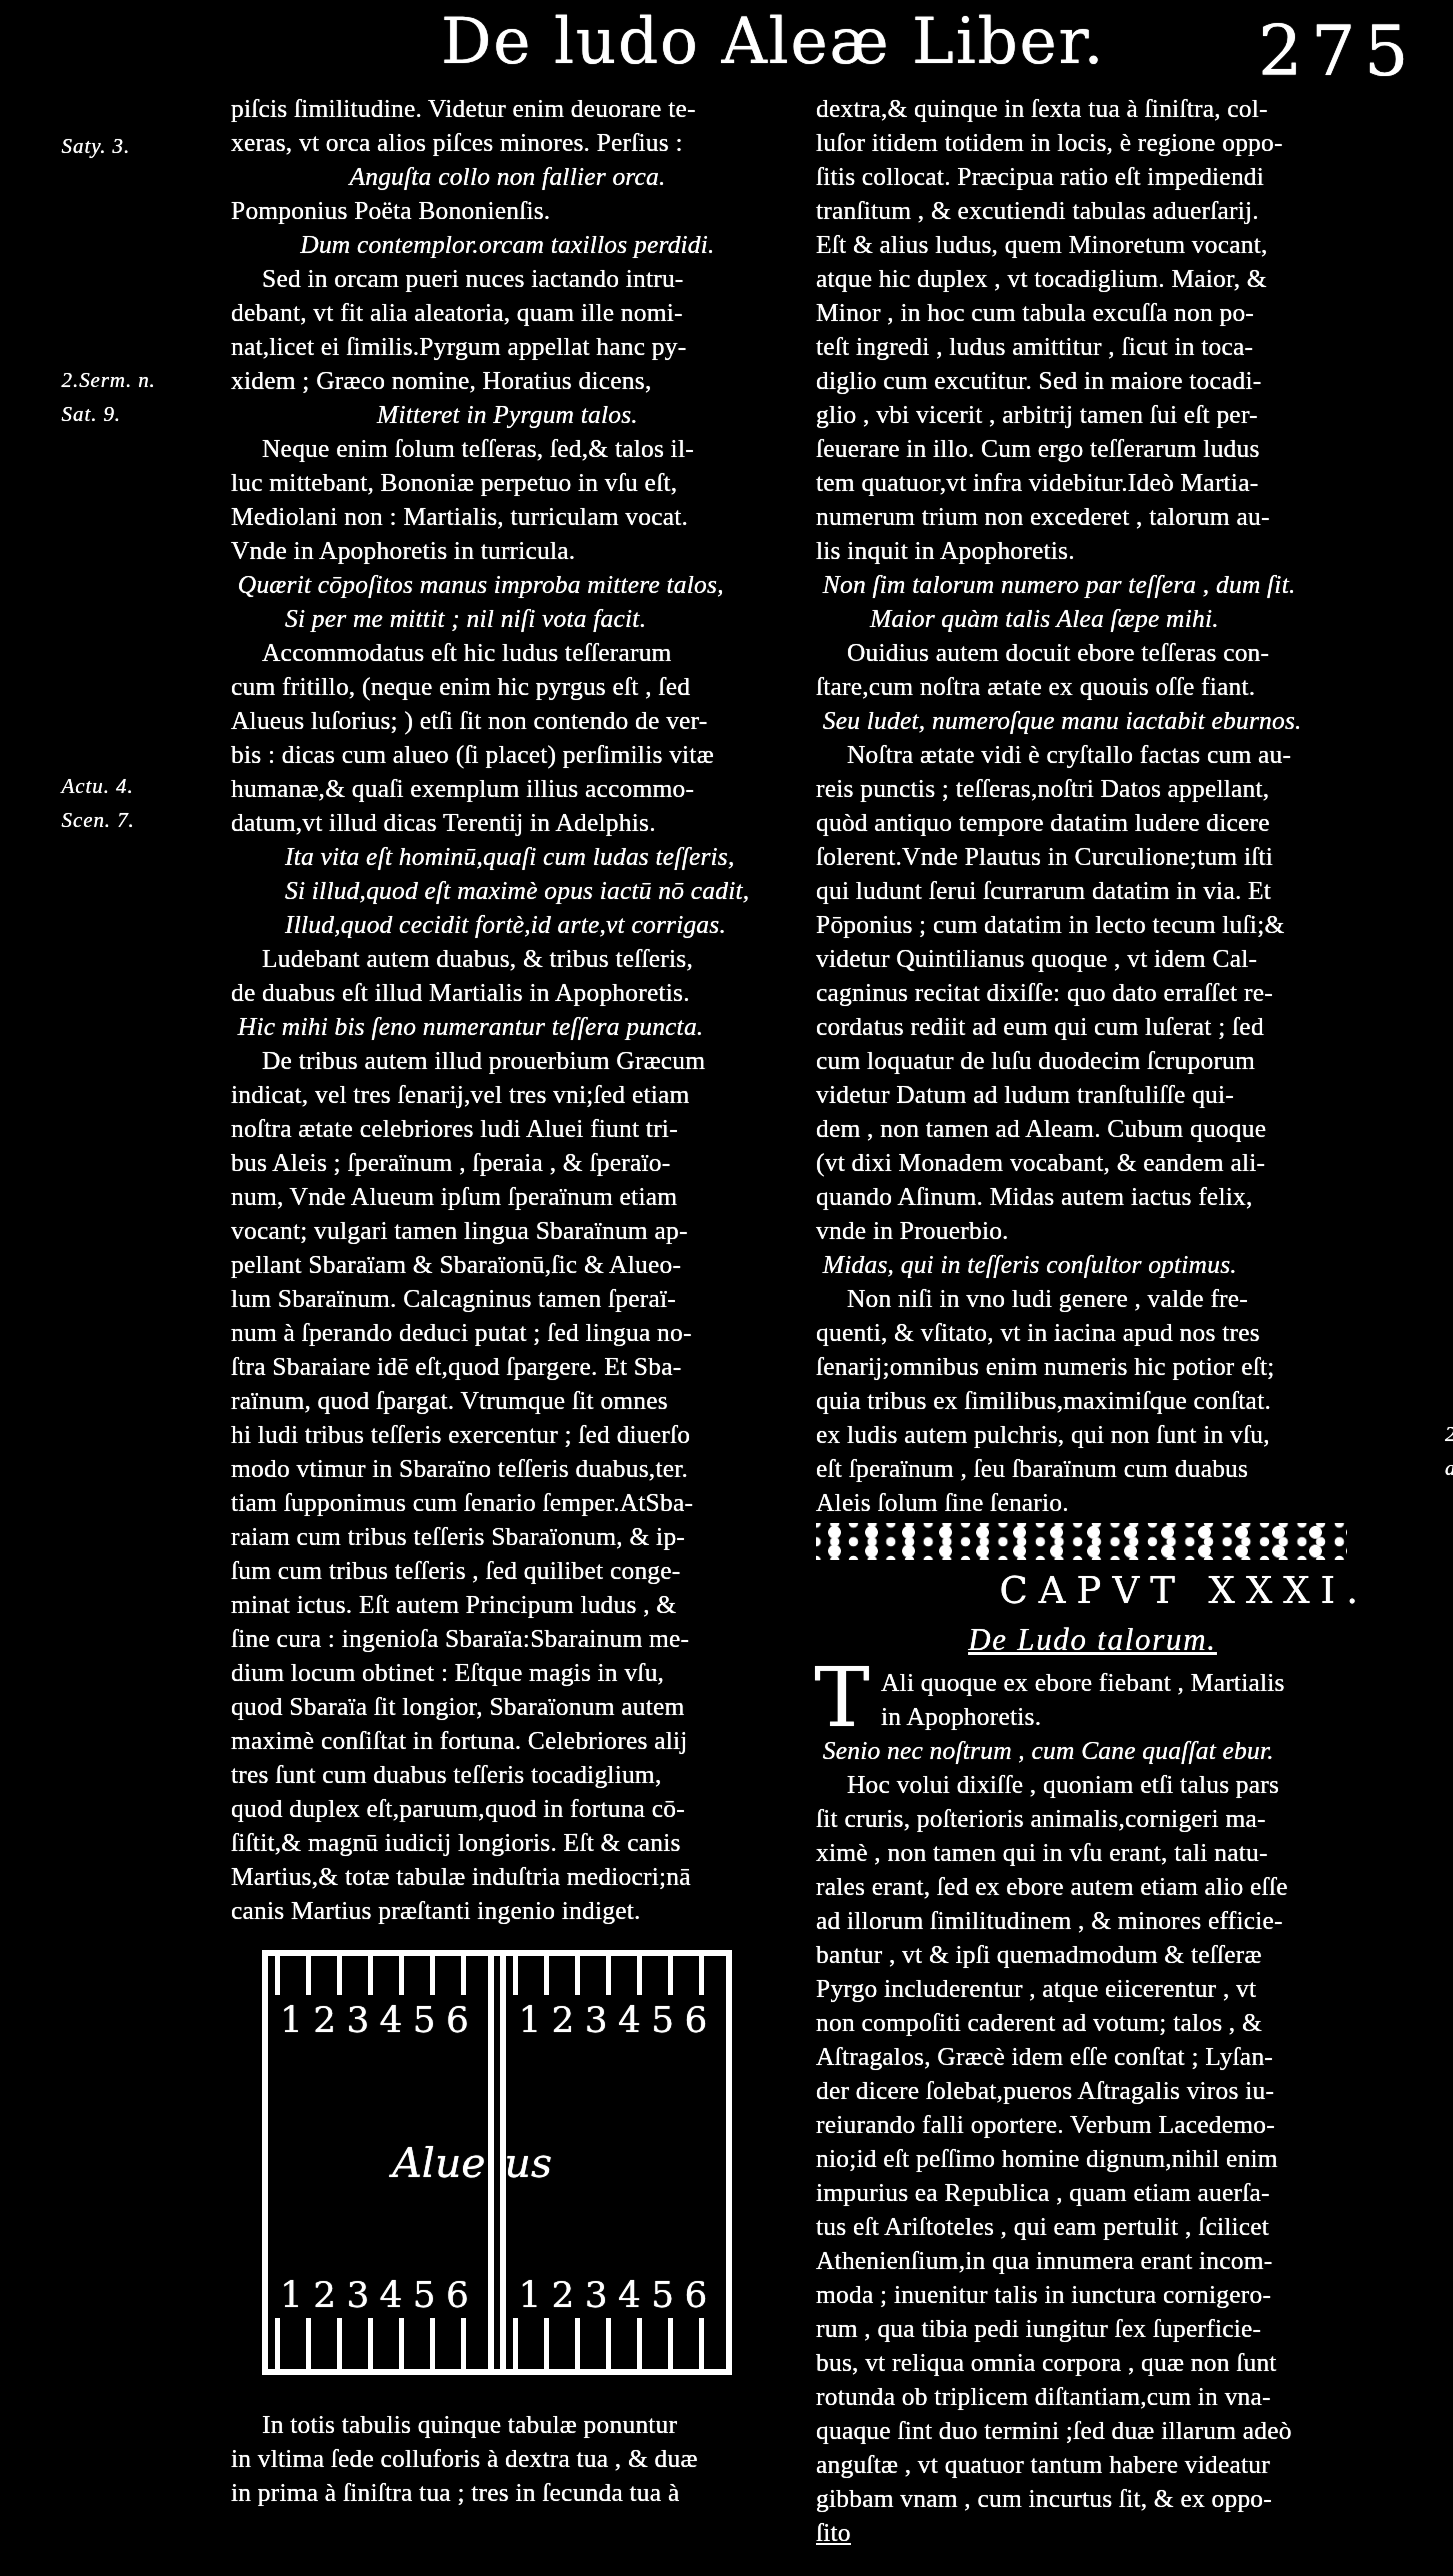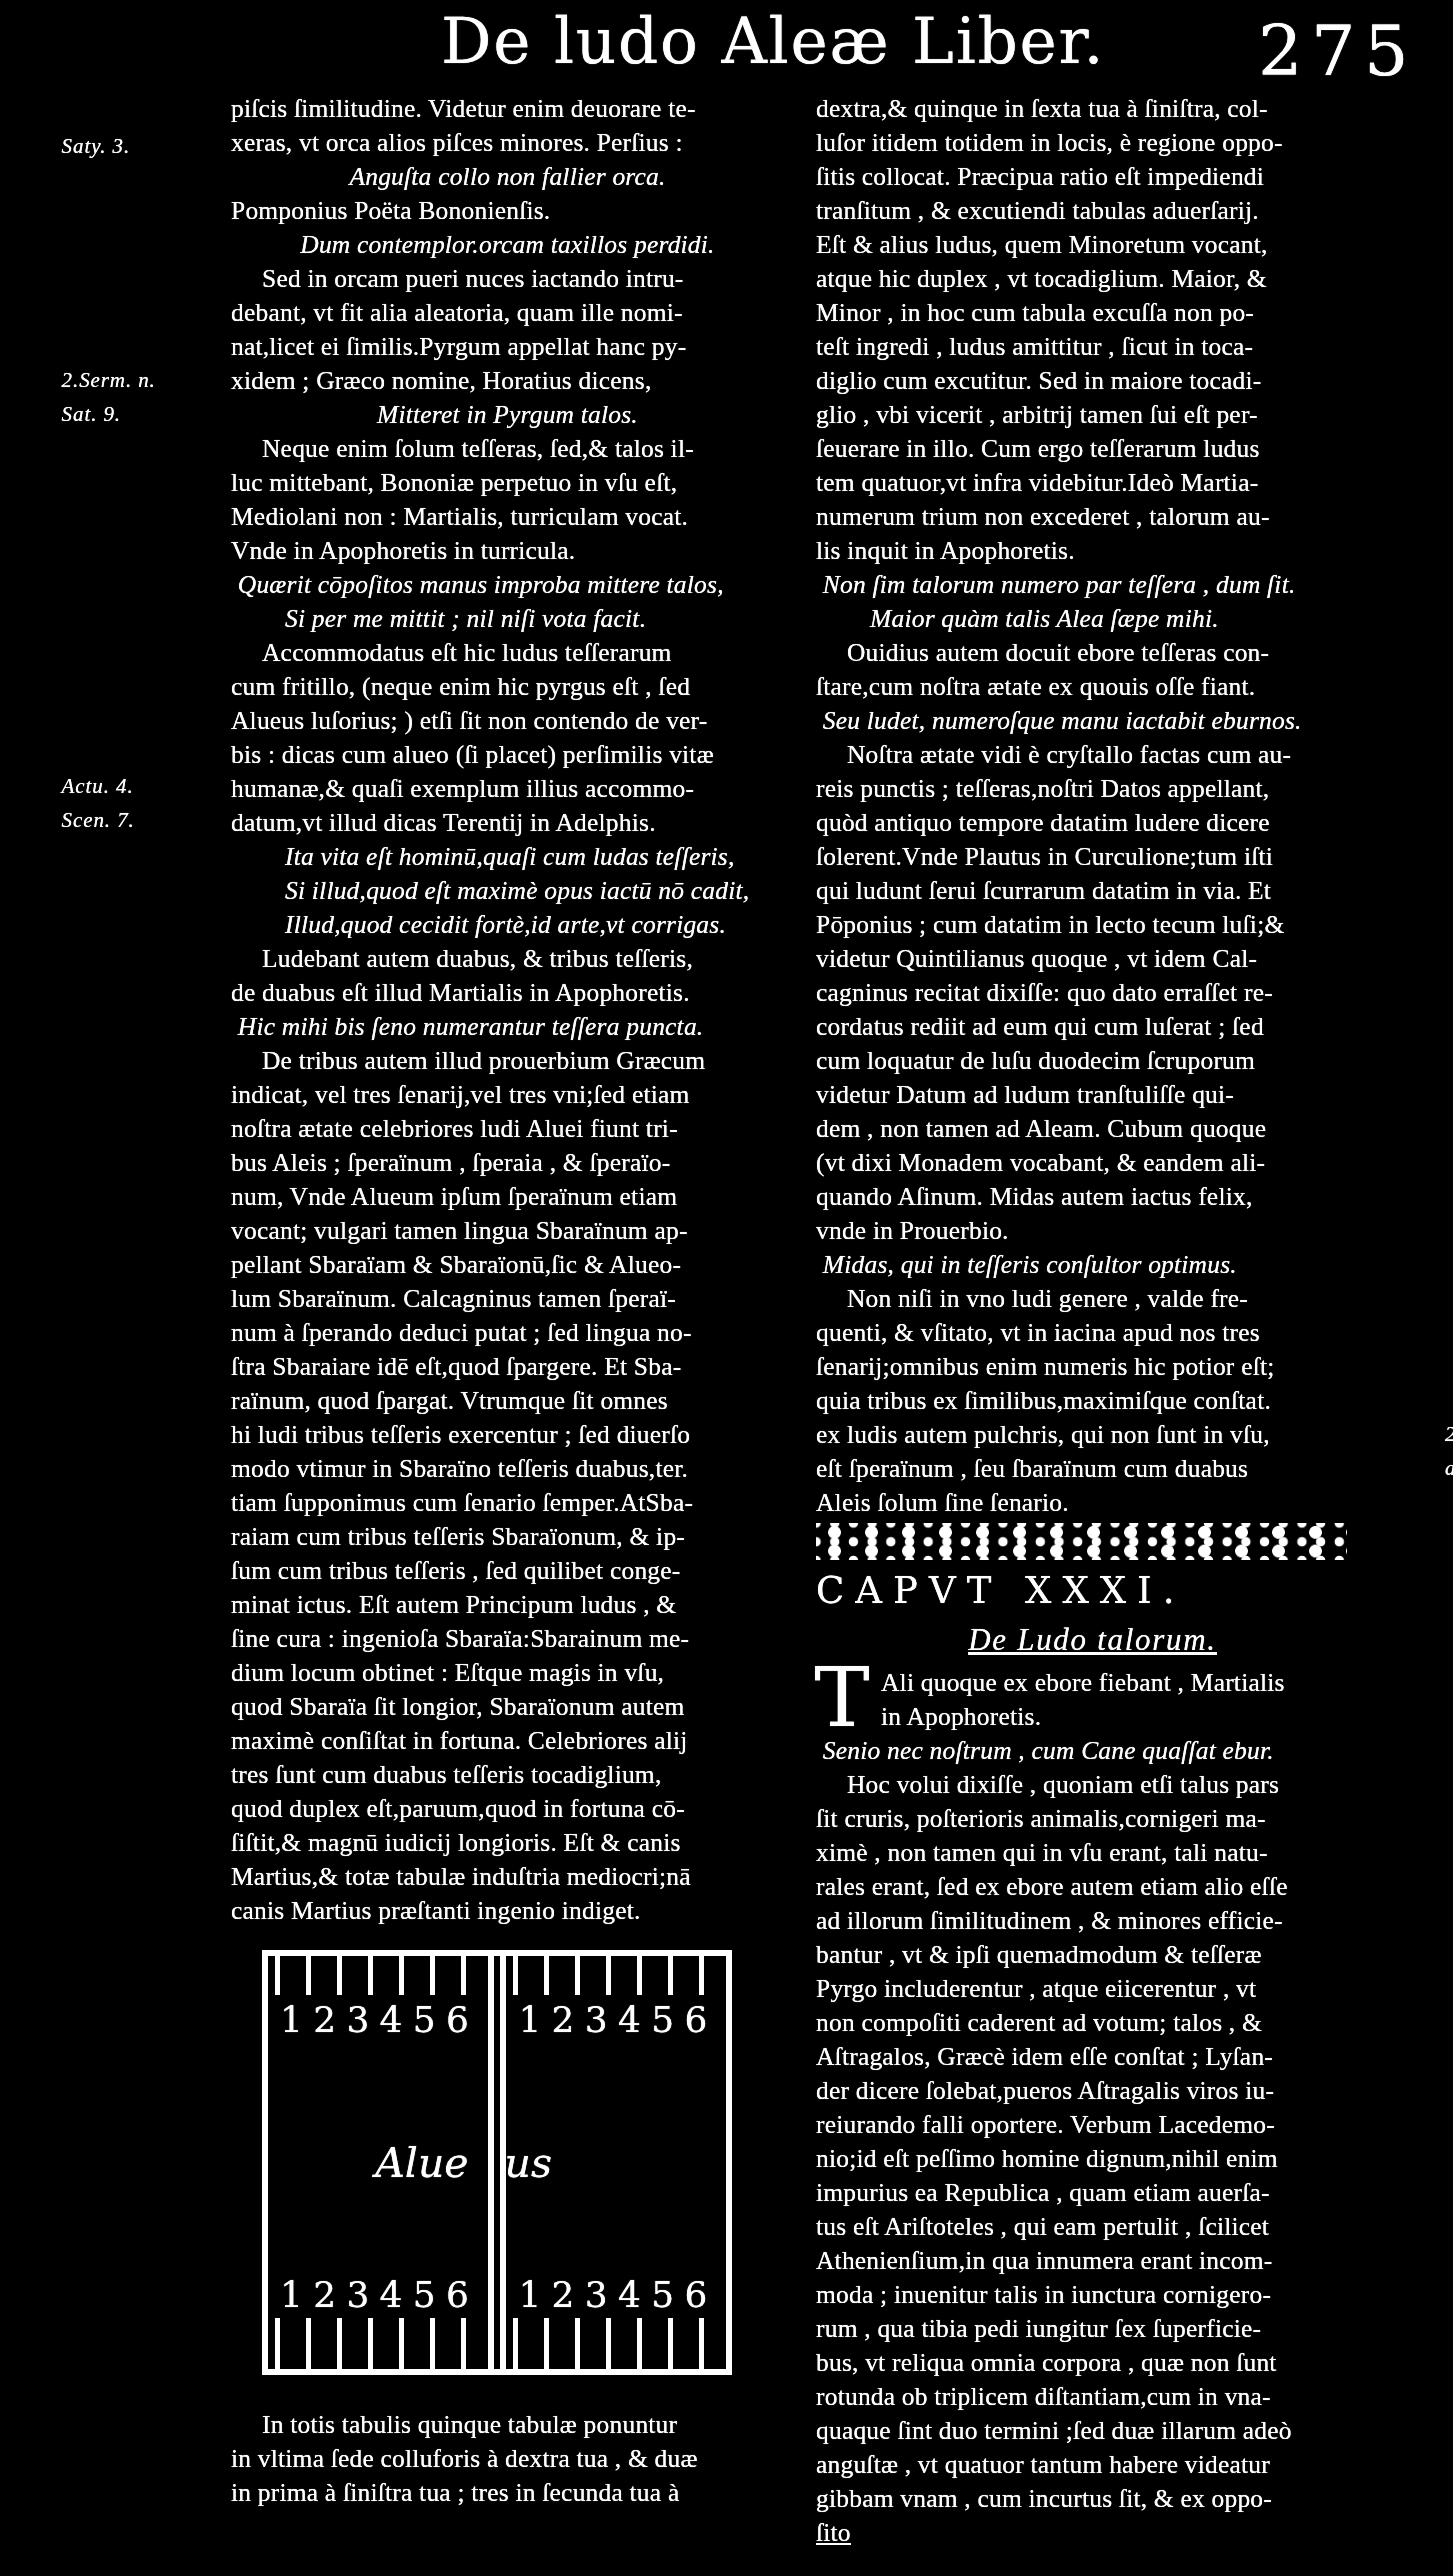--- a/index.html
+++ b/index.html
@@ -12,21 +12,21 @@
   .col{position:absolute;top:92px;font-size:25.5px;line-height:34px;white-space:nowrap;
        text-shadow:0 0 0.7px #fff;letter-spacing:0.2px;}
   .col.leftc{left:183px;width:553px;}
   .col.rightc{left:768px;width:553px;}
   .l{height:34px;}
   .p{text-indent:31px;}
   .i{font-style:italic;padding-left:6.8px;}
   .iind{font-style:italic;padding-left:54px;}
   .ic{font-style:italic;text-align:center;}
   .r{text-align:left;padding-right:37px;text-decoration:underline;}
-  .chap{height:54px;line-height:54px;text-align:left;font-size:37px;letter-spacing:11px;
+  .chap{height:54px;line-height:54px;text-align:right;font-size:37px;letter-spacing:11px;
         font-family:"DejaVu Serif", serif;}
   .sub{height:48px;line-height:43px;text-align:center;font-style:italic;font-size:31px;
        letter-spacing:1.7px;text-decoration:underline;}
   .drop{position:relative;padding-left:65px;}
   .drop2{padding-left:65px;}
   .dropcap{position:absolute;left:-1.7px;top:-3.4px;font-size:83px;line-height:71px;
            font-style:normal;font-family:"DejaVu Serif", serif;}
   .gapblock{height:480px;}
   .orn-band{height:37px;margin:3.4px 0 3.4px;width:96%;
     background-image:
@@ -48,21 +48,21 @@
     background-image:repeating-linear-gradient(90deg,#fff 0 5.1px, rgba(0,0,0,0) 5.1px 31px);}
   .ticks.top{height:39px;}
   .ticks.bottom{height:51px;margin-top:0;}
   .nums{display:flex;justify-content:space-between;align-items:center;
         padding:0 18.7px 0 12px;font-size:36px;height:48px;
         font-family:"DejaVu Serif", serif;text-shadow:0 0 0.9px #fff;}
   .midspace{flex:1;}
   .board-label{position:absolute;top:183px;left:0;width:100%;display:flex;
                font-style:italic;font-size:41px;pointer-events:none;
                font-family:"DejaVu Serif", serif;text-shadow:0 0 0.9px #fff;}
-  .label-left{width:calc(50% - 9.4px);text-align:right;padding-right:19px;box-sizing:border-box;}
+  .label-left{width:calc(50% - 9.4px);text-align:right;padding-right:2px;box-sizing:border-box;}
   .label-right{padding-left:17px;}
 </style>
 </head>
 <body>
 
 <div class="page">
 
   <div class="rtitle">De ludo Aleæ Liber.</div>
   <div class="pagenum">275</div>
 

